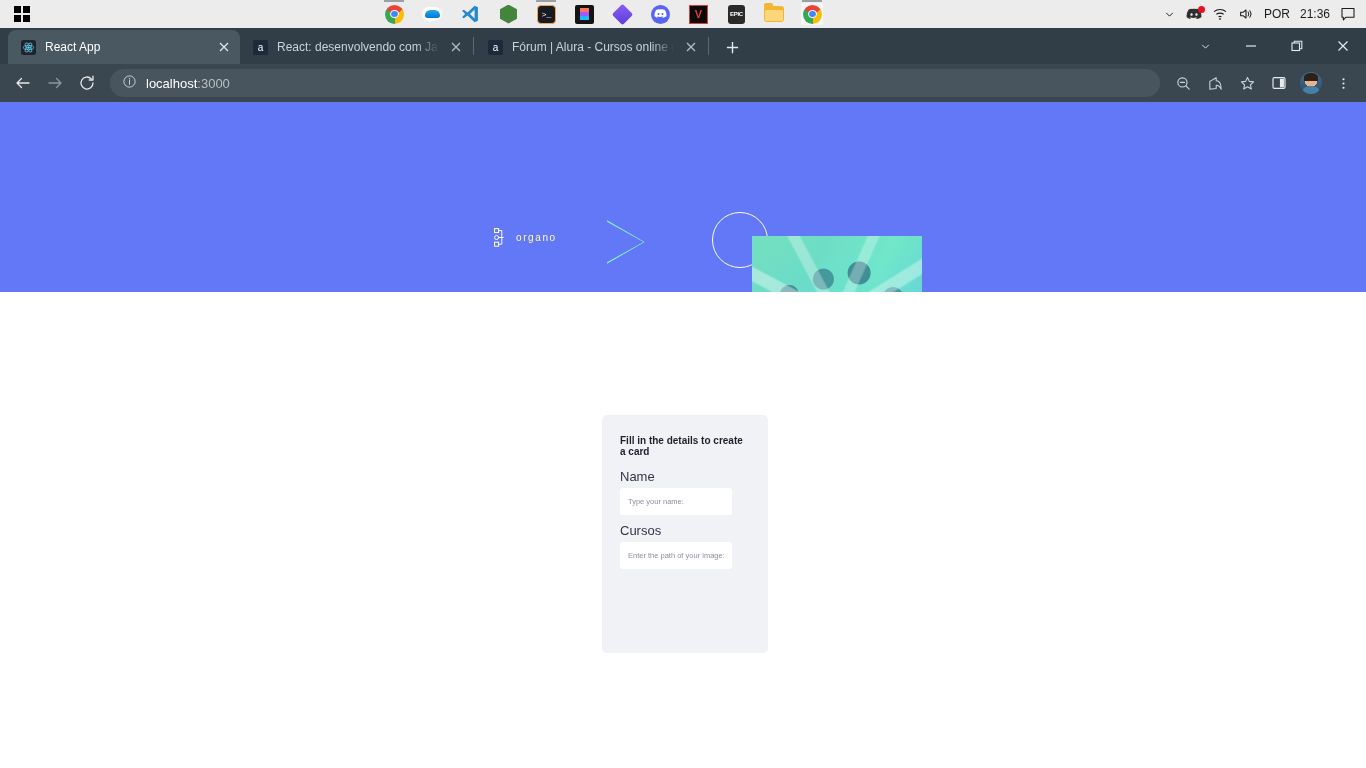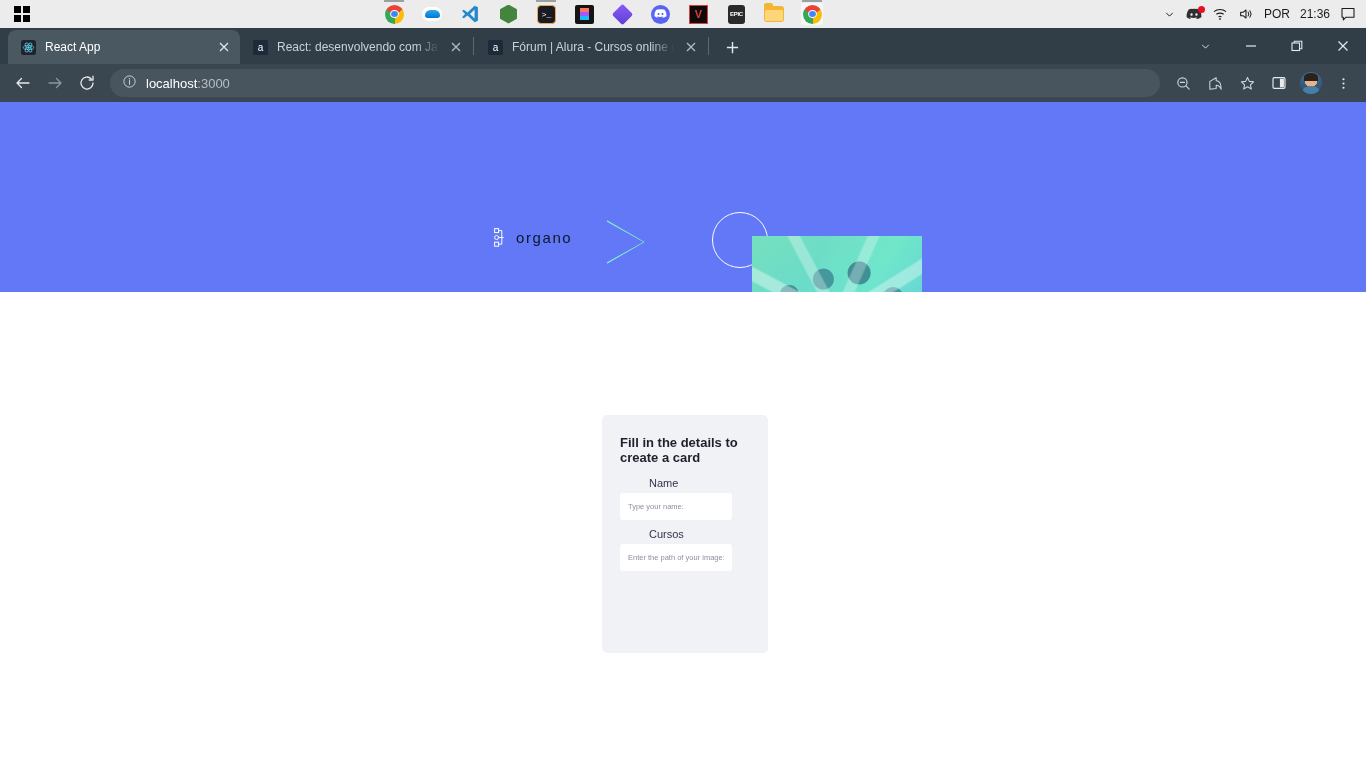--- a/index.html
+++ b/index.html
@@ -186,21 +186,21 @@
     height: 666px; background: #ffffff; position: relative; overflow: hidden;
   }
   .banner {
     height: 190px; background: #6278f7; position: relative; overflow: hidden;
   }
   .logo {
     position: absolute; left: 494px; top: 126px;
     display: flex; align-items: center; gap: 7px;
   }
   .logo .word {
-    color: #0f172a; font-size: 15px; letter-spacing: 1.6px; font-weight: 300;
+    color: #fef9c3; font-size: 10px; letter-spacing: 1.6px; font-weight: 300;
   }
   .hero-title {
     position: absolute; left: 496px; top: 186px;
     font-family: "Liberation Serif", serif;
     font-size: 31px; color: #1b1b2f; letter-spacing: .3px;
   }
   .tri-play {
     position: absolute; left: 607px; top: 118px;
     width: 0; height: 0;
     border-top: 22px solid transparent;
@@ -241,25 +241,25 @@
       linear-gradient(-66deg, transparent 46%, rgba(255,255,255,.28) 47% 51%, transparent 52%);
   }
 
   
   .form-card {
     position: absolute; left: 602px; top: 313px; width: 166px; height: 238px;
     background: #f1f2f5; border-radius: 5px;
     padding: 20px 18px;
   }
   .form-heading {
-    font-size: 13px; font-weight: bold; color: #1f1f2e; margin-bottom: 12px;
+    font-size: 10px; font-weight: bold; color: #1f1f2e; margin-bottom: 12px;
   }
   .field { margin-bottom: 8px; }
   .field label {
-    display: block; font-size: 11px; color: #33334a; margin-bottom: 4px; margin-left: 29px;
+    display: block; font-size: 13px; color: #33334a; margin-bottom: 4px;
   }
   .field input {
     width: 112px; height: 27px; background: #ffffff; border: none; outline: none;
     border-radius: 3px; padding: 0 8px; font-size: 7.5px; color: #2c2c3a;
     font-family: "Liberation Sans", sans-serif;
   }
   .field input::placeholder { color: #8f8fa0; }
 </style>
 </head>
 <body>

